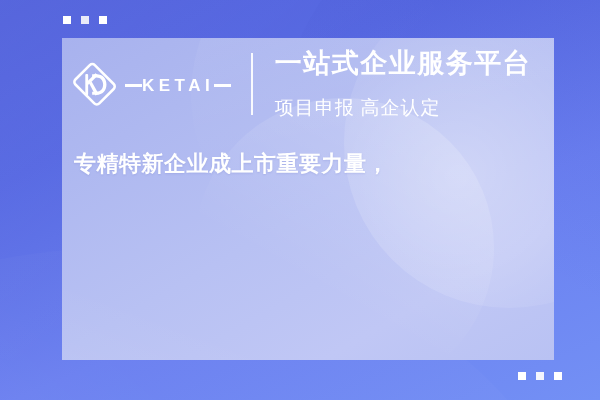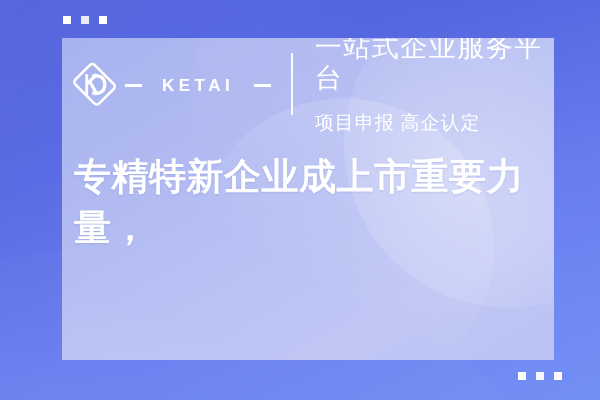--- a/index.html
+++ b/index.html
@@ -77,56 +77,55 @@
   }
   #logo-mark{ width:47px; height:47px; flex:0 0 auto; }
   #logo-words{ margin-left:5px; }
   #logo-cn{
     display:block;
     font-size:29px; line-height:30px;
     font-weight:bold; color:#ffffff;
     letter-spacing:1px;
   }
   #logo-latin-row{
-    display:flex; align-items:center; gap:20px;
+    display:flex; align-items:center; gap:0;
     margin-top:3px; padding-left:2px;
   }
   .logo-rule{ height:3px; width:17px; background:#ffffff; }
   #logo-latin{
     font-size:17px; line-height:17px; font-weight:bold;
     color:#ffffff; letter-spacing:4.5px;
   }
 
   #brand-divider{
     width:1.5px; height:62px; background:rgba(255,255,255,.92);
     margin:0 22px 0 20px; flex:0 0 auto;
   }
 
   #tagline-block{ padding-bottom:2px; }
   #tagline-main{
     display:block;
     font-size:27px; line-height:31px;
     color:#ffffff; letter-spacing:1.5px;
-    font-weight:normal;
+    font-weight:bold;
   }
   #tagline-sub{
     display:block; margin-top:18px;
     font-family:"Liberation Serif","DejaVu Serif",serif;
     font-size:19px; line-height:22px;
     color:#ffffff; letter-spacing:1px;
   }
 
   
   #headline{
-    position:absolute; left:12px; top:116px; width:470px;
-    font-size:37px; line-height:51px;
+    position:absolute; left:12px; top:100px; width:470px;
+    font-size:22px; line-height:51px;
     font-weight:bold; color:#ffffff;
     letter-spacing:.5px;
     text-shadow:0 1px 2px rgba(90,100,190,.18);
-    font-family:Liberation Mono, monospace;
   }
   #headline .hl-line{ display:block; }
 </style>
 </head>
 <body>
 
 <div id="poster">
 
   <div class="bg-curve" id="bg-curve-a"></div>
   <div class="bg-curve" id="bg-curve-c"></div>

